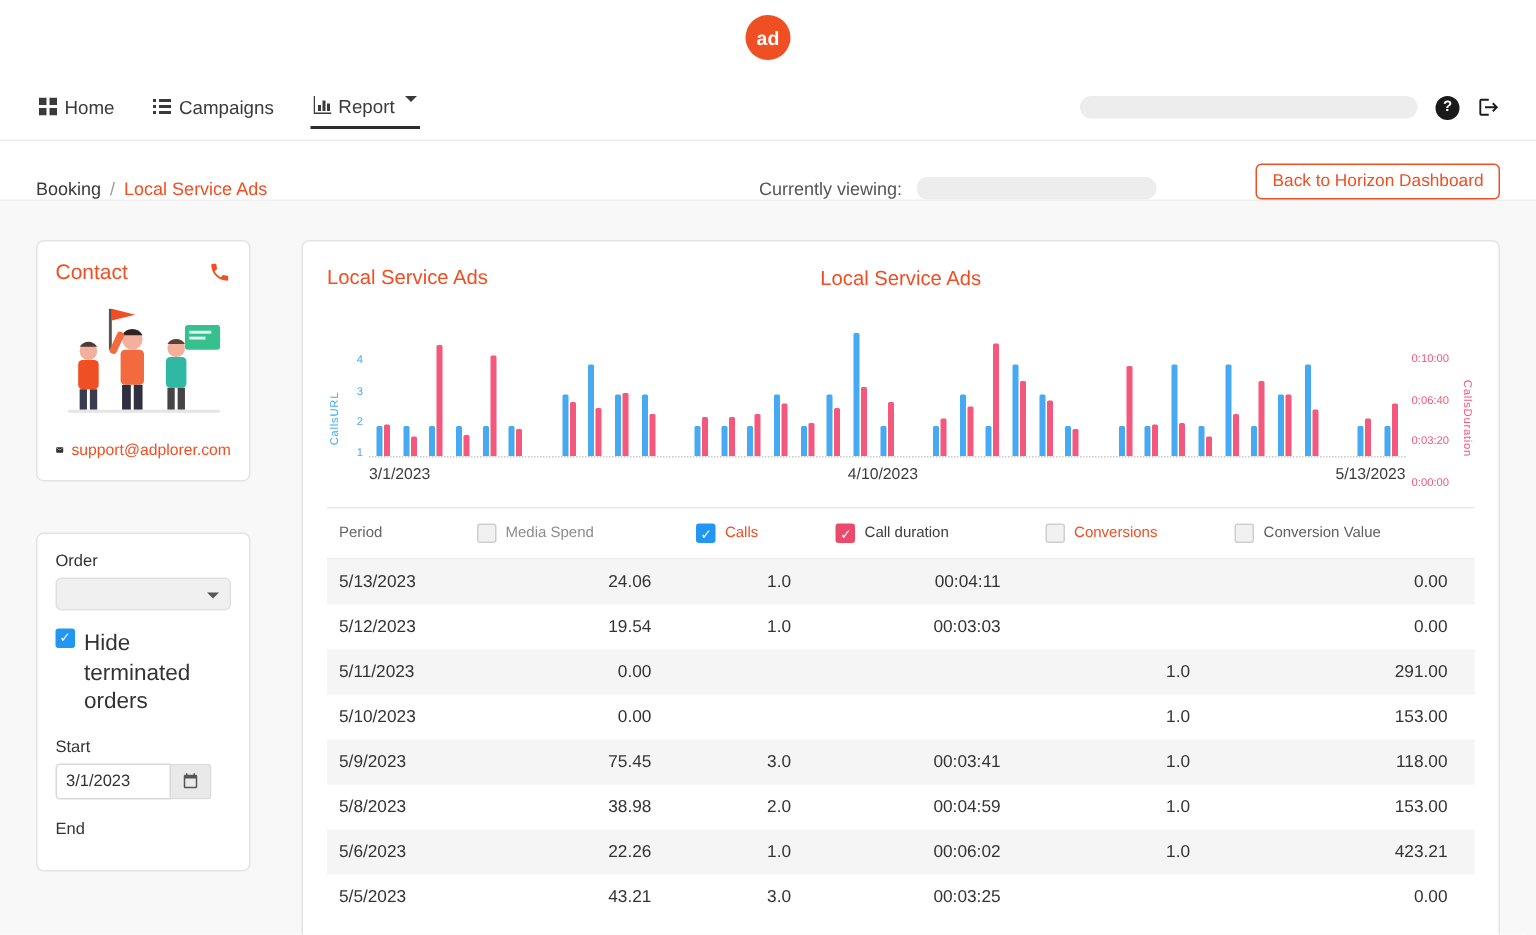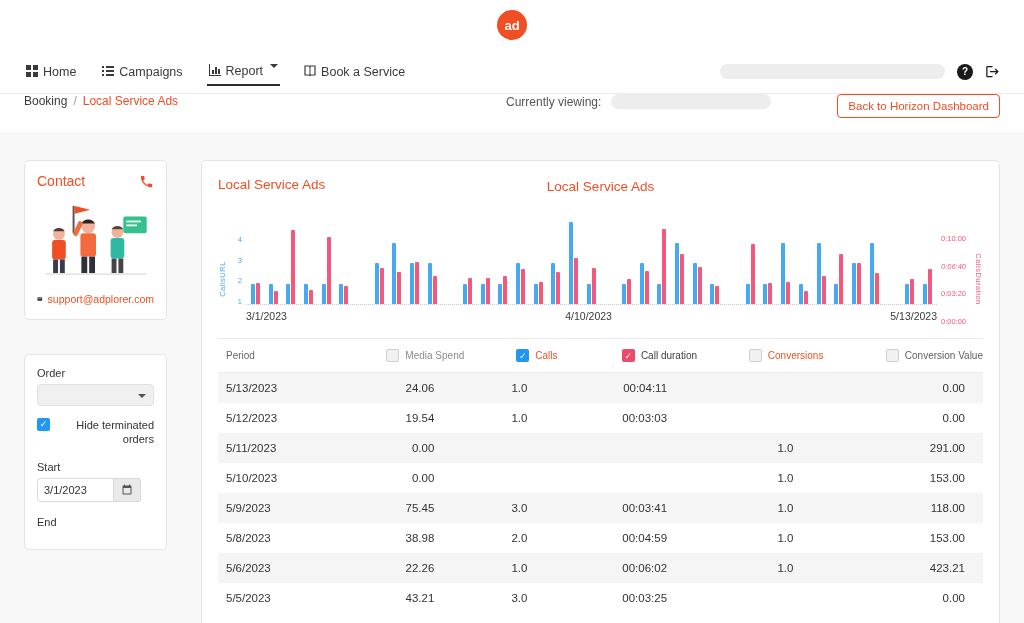--- a/index.html
+++ b/index.html
@@ -15,21 +15,21 @@
     margin-right:22px;cursor:pointer;padding:6px 2px;position:relative;}
   .nav-item.active{border-bottom:2px solid #2c2c2c;}
   .nav-item svg{display:block;}
   .caret{width:0;height:0;border-left:4px solid transparent;border-right:4px solid transparent;
     border-top:4px solid #3a3a3a;margin-left:2px;}
   .nav-right{margin-left:auto;display:flex;align-items:center;gap:12px;}
   .nav-pill{width:225px;height:15px;background:#ededed;border-radius:8px;}
   .help-circle{width:16px;height:16px;border-radius:50%;background:#1a1a1a;color:#fff;
     font-size:10px;font-weight:bold;display:flex;align-items:center;justify-content:center;}
   
-  .breadcrumb-bar{height:40px;display:flex;align-items:flex-start;padding:0 24px;
+  .breadcrumb-bar{height:40px;display:flex;align-items:flex-end;padding:0 24px;
     border-bottom:1px solid #f0f0f0;background:#fff;font-size:12px;}
   .crumbs{display:flex;align-items:center;gap:6px;}
   .crumb-section{color:#3a3a3a;}
   .crumb-sep{color:#9a9a9a;}
   .crumb-current{color:#f04e23;}
   .viewing{margin-left:auto;display:flex;align-items:center;gap:10px;color:#555;}
   .viewing-pill{width:160px;height:15px;background:#ededed;border-radius:8px;}
   .back-btn{margin-left:66px;background:#fff;border:1px solid #f04e23;color:#f04e23;
     font-size:11.5px;padding:5px 10px;border-radius:4px;cursor:pointer;font-family:inherit;}
   
@@ -43,21 +43,21 @@
   .illustration{margin:12px 0 8px;}
   .contact-text{font-size:11px;line-height:1.45;color:#4a4a4a;}
   .contact-email{display:flex;align-items:center;gap:5px;margin-top:10px;}
   .contact-email a{color:#f04e23;font-size:10.5px;text-decoration:none;white-space:nowrap;}
   
   .filter-card{margin-top:34px;padding:12px 12px 16px;}
   .flabel{display:block;font-size:11px;color:#333;margin-bottom:5px;}
   .select{height:22px;background:#f0f0f0;border:1px solid #e0e0e0;border-radius:4px;position:relative;cursor:pointer;}
   .select .chev{position:absolute;right:7px;top:9px;width:0;height:0;
     border-left:4px solid transparent;border-right:4px solid transparent;border-top:4px solid #555;}
-  .check-row{display:flex;align-items:flex-start;gap:6px;margin:12px 0 14px;font-size:11px;line-height:1.3;color:#333;text-align:right;}
+  .check-row{display:flex;align-items:flex-start;gap:6px;margin:12px 0 14px;font-size:15px;line-height:1.3;color:#333;}
   .cb{width:13px;height:13px;border-radius:2px;flex:none;display:inline-flex;
     align-items:center;justify-content:center;font-size:9px;color:#fff;cursor:pointer;}
   .cb.unchecked{background:#f1f1f1;border:1px solid #cfcfcf;}
   .cb.checked-blue{background:#2196f3;}
   .cb.checked-pink{background:#ec4a6c;}
   .cb.checked-blue::after,.cb.checked-pink::after{content:"\2713";}
   .date-row{display:flex;margin-bottom:14px;}
   .date-input{width:77px;height:24px;border:1px solid #d9d9d9;border-radius:3px 0 0 3px;
     font-size:11px;padding:0 6px;font-family:inherit;color:#333;}
   .cal-btn{width:27px;height:24px;background:#e9e9e9;border:1px solid #d9d9d9;border-left:none;
@@ -83,21 +83,21 @@
   .bar-group{display:flex;align-items:flex-end;gap:1px;min-width:9px;}
   .bar{width:4px;border-radius:1px 1px 0 0;}
   .bar.calls{background:#45aaf2;}
   .bar.dur{background:#f4587c;}
   .x-ticks{display:flex;justify-content:space-between;margin-top:5px;
     font-size:10.5px;color:#3a3a3a;}
   
   .metrics{margin-top:16px;border-top:1px solid #e9e9e9;}
   .thead{display:grid;grid-template-columns:100px 1.1fr .7fr 1.05fr .95fr 1.2fr;
     height:34px;align-items:center;border-bottom:1px solid #ececec;font-size:10px;}
-  .th{display:flex;align-items:center;justify-content:flex-end;gap:6px;cursor:pointer;}
+  .th{display:flex;align-items:center;justify-content:flex-start;gap:6px;cursor:pointer;}
   .th.col0{justify-content:flex-start;padding-left:8px;color:#666;cursor:default;}
   .tr{display:grid;grid-template-columns:100px 1.1fr .7fr 1.05fr .95fr 1.2fr;
     height:30px;align-items:center;font-size:11.5px;color:#333;}
   .tr.striped{background:#f5f5f5;}
   .td{text-align:right;padding-right:30px;}
   .td.col0{text-align:left;padding:0 0 0 8px;}
   .td.col5{padding-right:18px;}
 </style>
 </head>
 <body>
@@ -129,27 +129,20 @@
   </div>
   <div class="nav-item active">
     <svg width="12" height="12" viewBox="0 0 12 12">
         <path d="M1 0v11h11v1H0V0z" fill="#3a3a3a"></path>
         <rect x="3" y="6" width="2" height="4" fill="#3a3a3a"></rect>
         <rect x="6" y="3" width="2" height="7" fill="#3a3a3a"></rect>
         <rect x="9" y="5" width="2" height="5" fill="#3a3a3a"></rect>
       </svg>
     <span>Report</span>
     <span class="caret"></span>
-  </div>
-  <div class="nav-item">
-    <svg width="12" height="12" viewBox="0 0 12 12">
-        <path d="M1 1h4a1.5 1.5 0 0 1 1 .6A1.5 1.5 0 0 1 7 1h4v9H7a1 1 0 0 0-1 .8A1 1 0 0 0 5 10H1z" fill="none" stroke="#3a3a3a" stroke-width="1.2"></path>
-        <line x1="6" y1="2" x2="6" y2="10" stroke="#3a3a3a" stroke-width="1"></line>
-      </svg>
-    <span>Book a Service</span>
   </div>
   <div class="nav-right">
     <div class="nav-pill"></div>
     <div class="help-circle">?</div>
     <svg width="15" height="15" viewBox="0 0 24 24">
         <path d="M17 7l-1.41 1.41L18.17 11H8v2h10.17l-2.58 2.58L17 17l5-5zM4 5h8V3H4c-1.1 0-2 .9-2 2v14c0 1.1.9 2 2 2h8v-2H4V5z" fill="#1a1a1a"></path>
       </svg>
   </div>
 </nav>
 
@@ -393,21 +386,21 @@
           </div>
         <div class="x-ticks">
             <span>3/1/2023</span>
             <span>4/10/2023</span>
             <span>5/13/2023</span>
           </div>
       </div>
       <div class="col-right">
         <span class="ticks-holder"></span>
         <span class="axis-label right">CallsDuration</span>
-      <span class="tick" style="bottom: -4px;">0:00:00</span><span class="tick" style="bottom: 23.7419px;">0:03:20</span><span class="tick" style="bottom: 51.4839px; font-style: italic;">0:06:40</span><span class="tick" style="bottom: 79.2258px;">0:10:00</span></div>
+      <span class="tick" style="bottom: -4px;">0:00:00</span><span class="tick" style="bottom: 23.7419px;">0:03:20</span><span class="tick" style="bottom: 51.4839px;">0:06:40</span><span class="tick" style="bottom: 79.2258px;">0:10:00</span></div>
     </div>
 
     <div class="metrics">
       <div class="thead">
           <div class="th col0">
             <span style="color: rgb(102, 102, 102);">Period</span>
           </div>
           <div class="th col1">
             <span class="cb unchecked"></span>
             <span style="color: rgb(141, 141, 141);">Media Spend</span>

